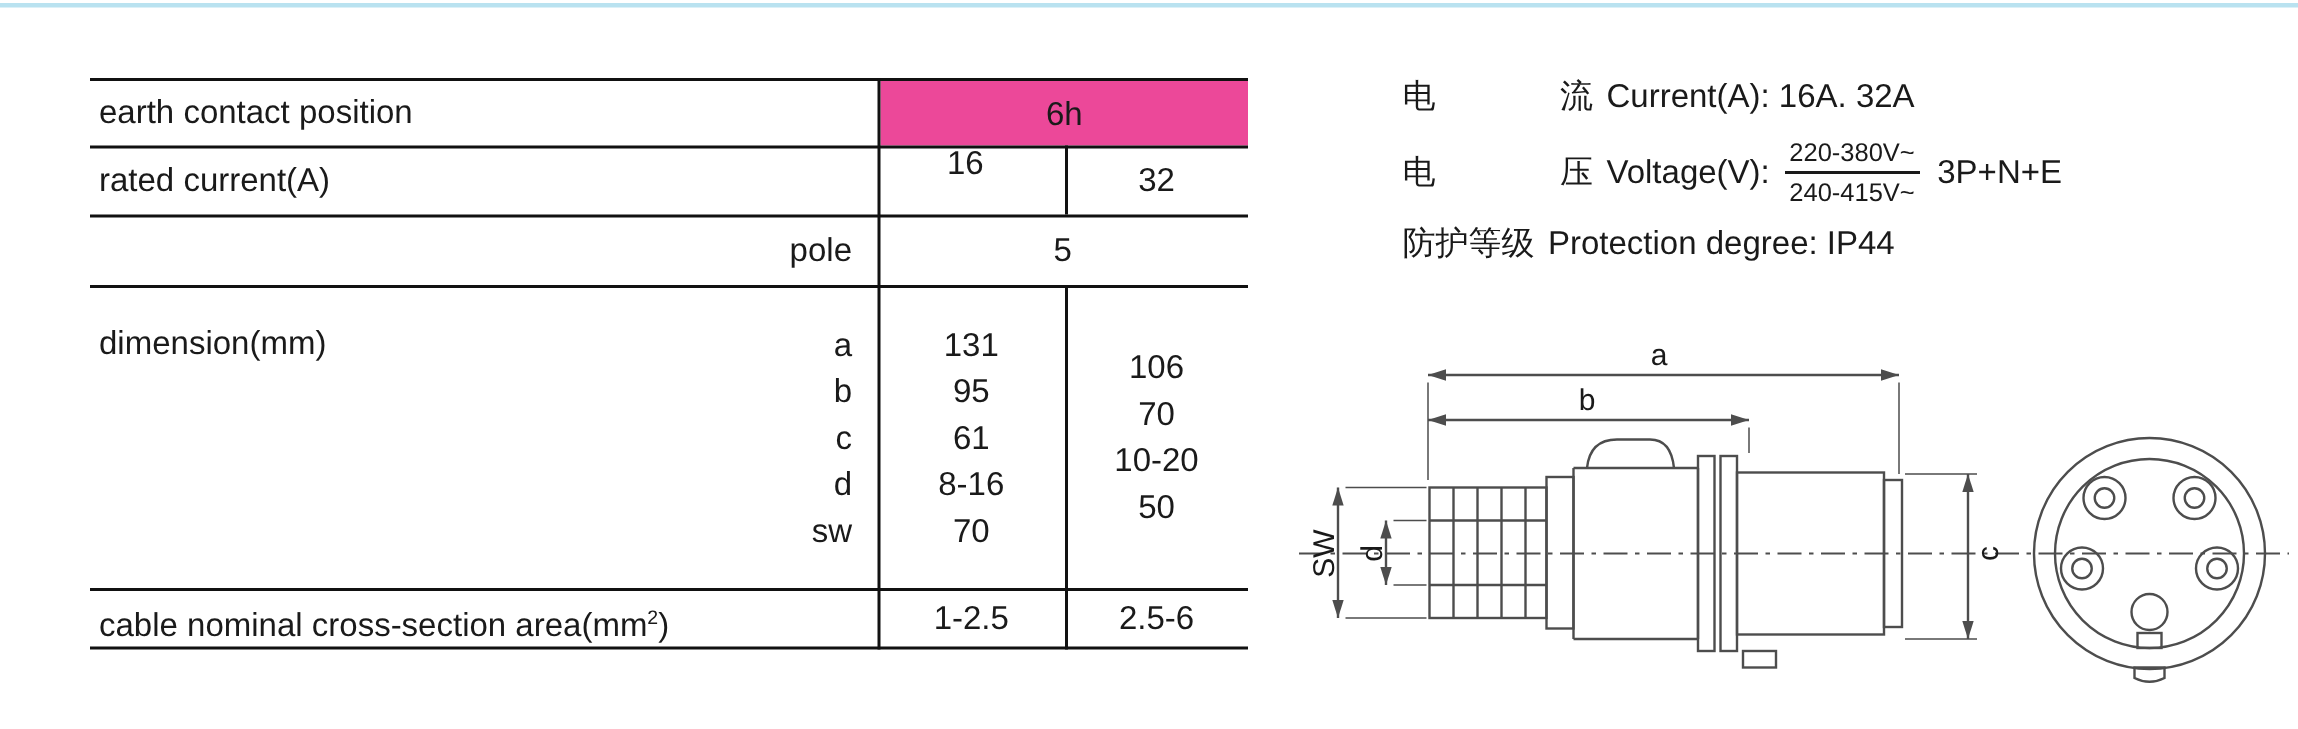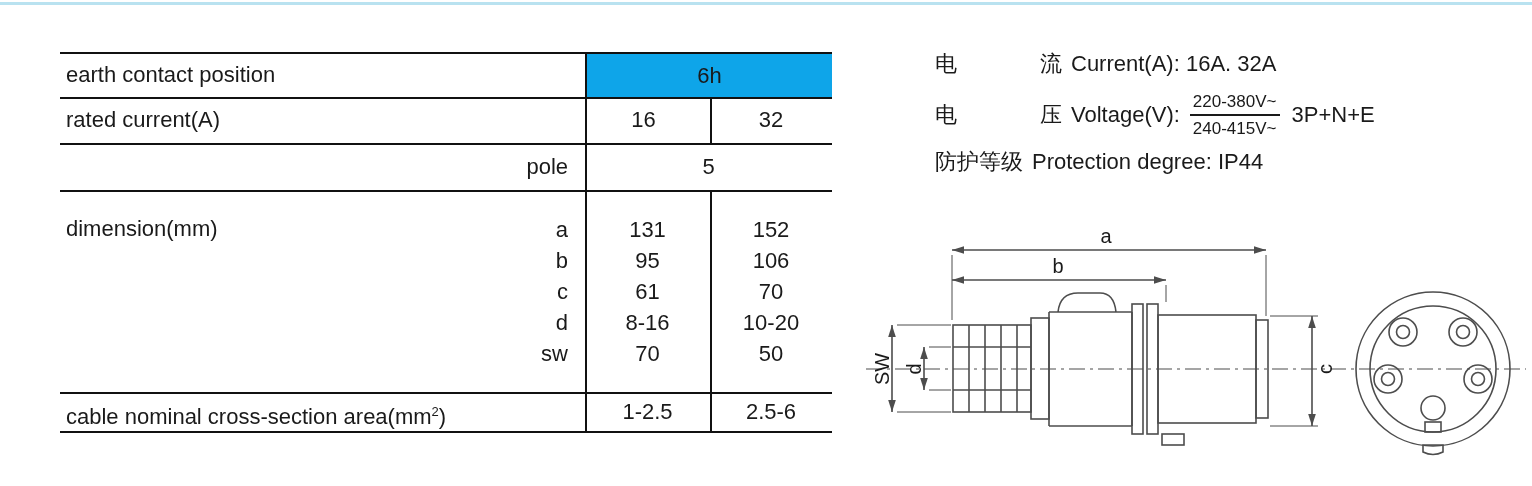--- a/index.html
+++ b/index.html
@@ -10,21 +10,21 @@
   .topline{position:absolute;left:0;top:2px;width:100%;height:3px;background:#b9e2f0}
 
   
   .tbl{position:absolute;left:60px;top:52px;width:772px;height:381px;font-size:22px}
   .hl{position:absolute;left:0;width:772px;height:2px;background:#111;z-index:3}
   .vl{position:absolute;width:2px;background:#111;z-index:3}
   .cell{position:absolute;z-index:2}
   .center{text-align:center}
   .right{text-align:right}
   .redcell{
-    position:absolute;left:527px;top:2px;width:245px;height:43px;background:#0ea5e9;
+    position:absolute;left:527px;top:2px;width:245px;height:43px;background:#ec4899;
     display:flex;align-items:center;justify-content:center;z-index:1;font-size:22px;
   }
   .dimcol{position:absolute;top:138px;height:202px;display:flex;flex-direction:column;justify-content:center;z-index:2}
   .dimcol div{height:31px;line-height:31px}
   sup{font-size:13px}
 
   
   .specs{position:absolute;left:935px;top:46px;font-size:22px;z-index:2}
   .spec-row{display:flex;align-items:center;white-space:nowrap}
   .zh-gap{margin-left:83px}
@@ -55,21 +55,21 @@
   <div class="vl" style="left:525px;top:0;height:381px"></div>
   <div class="vl" style="left:650px;top:45px;height:46px"></div>
   <div class="vl" style="left:650px;top:138px;height:243px"></div>
 
   <div class="cell" style="left:6px;top:0;height:45px;line-height:45px">earth contact position</div>
   <div class="redcell">
     <span>6h</span>
   </div>
 
   <div class="cell" style="left:6px;top:45px;height:46px;line-height:46px">rated current(A)</div>
-  <div class="cell center" style="left:525px;top:45px;width:117px;height:46px;line-height:46px">16</div>
+  <div class="cell center" style="left:525px;top:34px;width:117px;height:46px;line-height:46px">16</div>
   <div class="cell center" style="left:650px;top:45px;width:122px;height:46px;line-height:46px">32</div>
 
   <div class="cell right" style="left:0;top:91px;width:508px;height:47px;line-height:47px">pole</div>
   <div class="cell center" style="left:525px;top:91px;width:247px;height:47px;line-height:47px">5</div>
 
   <div class="cell" style="left:6px;top:161px;height:31px;line-height:31px">dimension(mm)</div>
   <div class="dimcol right" style="left:0;width:508px">
     <div>a</div>
     <div>b</div>
     <div>c</div>
@@ -77,21 +77,20 @@
     <div>sw</div>
   </div>
   <div class="dimcol center" style="left:525px;width:125px">
     <div>131</div>
     <div>95</div>
     <div>61</div>
     <div>8-16</div>
     <div>70</div>
   </div>
   <div class="dimcol center" style="left:650px;width:122px">
-    <div>152</div>
     <div>106</div>
     <div>70</div>
     <div>10-20</div>
     <div>50</div>
   </div>
 
   <div class="cell" style="left:6px;top:340px;height:46px;line-height:39px">
     <span>cable nominal cross-section area(mm</span><sup>2</sup><span>)</span>
   </div>
   <div class="cell center" style="left:525px;top:340px;width:125px;height:27px;line-height:39px">1-2.5</div>

